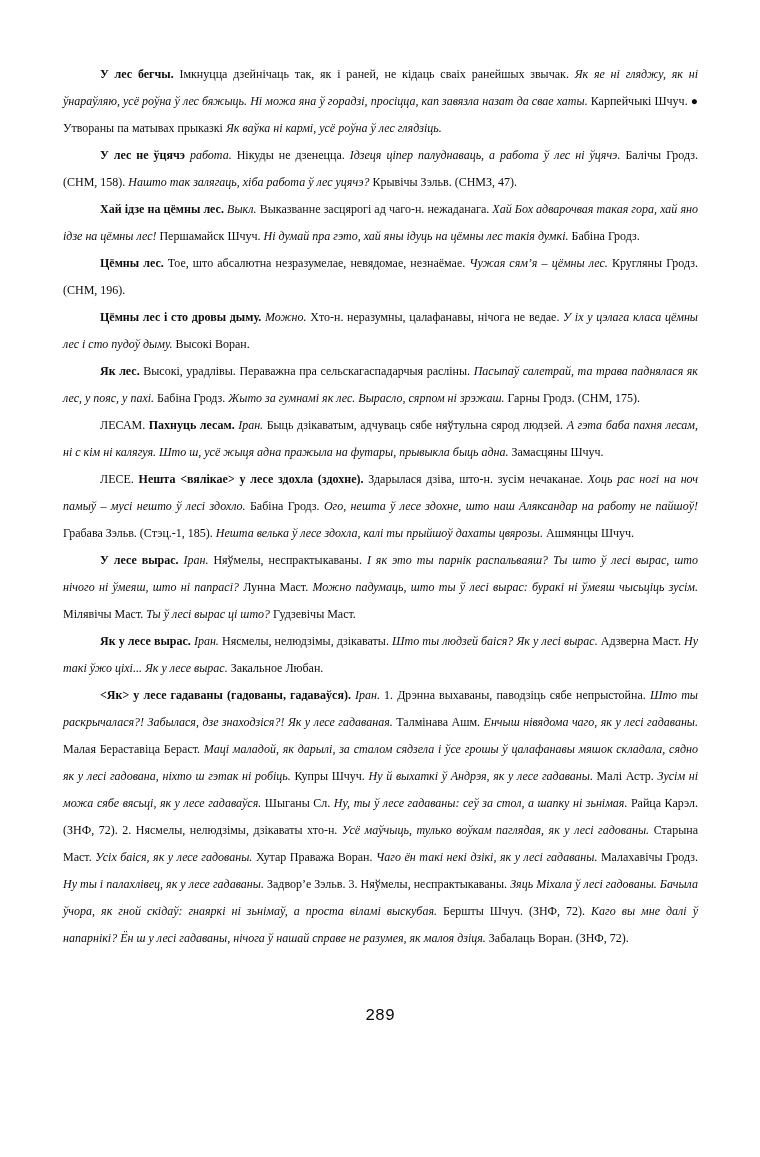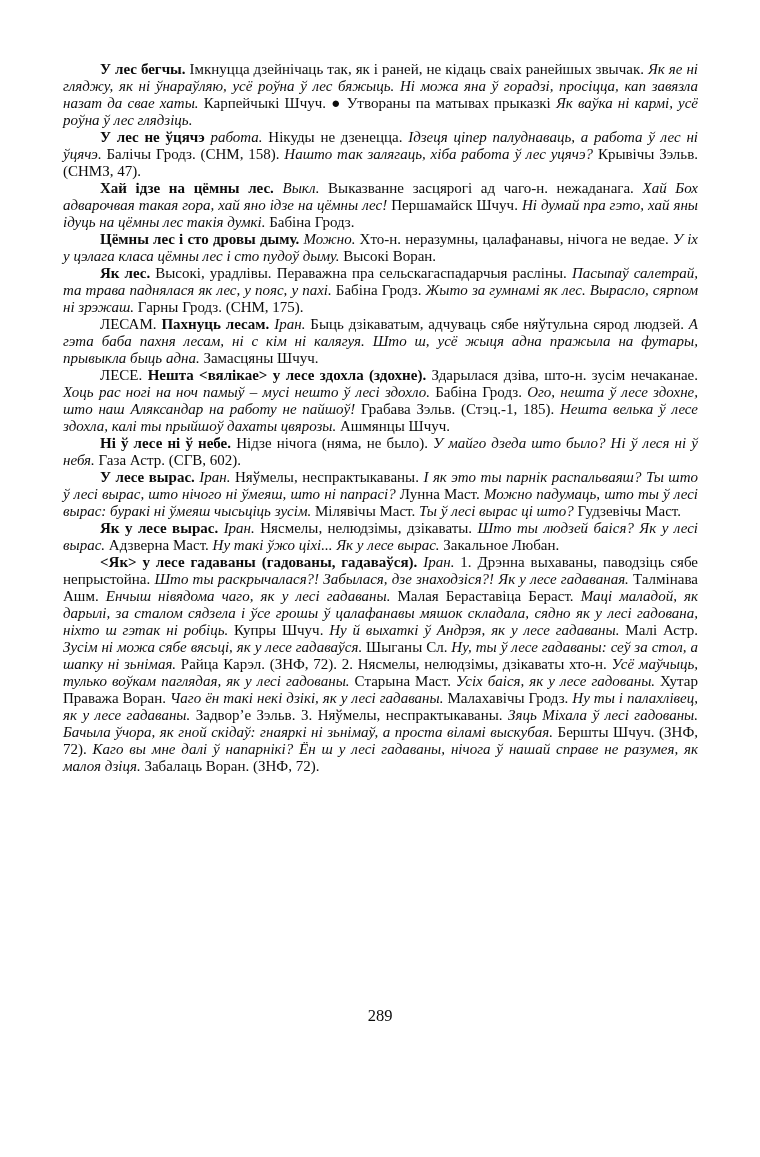--- a/index.html
+++ b/index.html
@@ -15,52 +15,53 @@
     inset: 0;
     background: #ffffff;
     color: #0c0c0c;
     font-family: "Liberation Serif", serif;
   }
   .content {
     position: absolute;
     left: 63px;
     top: 61px;
     width: 635px;
-    font-size: 15px;
-    line-height: 17px;
+    font-size: 12px;
+    line-height: 27px;
     text-align: justify;
   }
   .content p.entry {
     margin: 0;
     text-indent: 37px;
   }
   .seg-bold   { font-weight: 700; }
   .seg-italic { font-style: italic; }
   .seg-normal { }
   .page-number {
     position: absolute;
     top: 1006px;
     left: 0;
     width: 100%;
     text-align: center;
     font-size: 16.5px;
     color: #0c0c0c;
+    font-family: Liberation Mono, monospace;
   }
 </style>
 </head>
 <body>
 
 <div class="page">
   <div class="content">
       <p class="entry"><span class="seg-bold">У лес бегчы.</span><span class="seg-normal"> Імкнуцца дзейнічаць так, як і раней, не кідаць сваіх ранейшых звычак. </span><span class="seg-italic">Як яе ні гляджу, як ні ўнараўляю, усё роўна ў лес бяжыць. Ні можа яна ў горадзі, просіцца, кап завязла назат да свае хаты. </span><span class="seg-normal">Карпейчыкі Шчуч. </span><span class="seg-normal">● Утвораны па матывах прыказкі </span><span class="seg-italic">Як ваўка ні кармі, усё роўна ў лес глядзіць.</span></p>
       <p class="entry"><span class="seg-bold">У лес не ўцячэ </span><span class="seg-italic">работа. </span><span class="seg-normal">Нікуды не дзенецца. </span><span class="seg-italic">Ідзеця ціпер палуднаваць, а работа ў лес ні ўцячэ. </span><span class="seg-normal">Балічы Гродз. (СНМ, 158). </span><span class="seg-italic">Нашто так залягаць, хіба работа ў лес уцячэ? </span><span class="seg-normal">Крывічы Зэльв. (СНМЗ, 47).</span></p>
       <p class="entry"><span class="seg-bold">Хай ідзе на цёмны лес. </span><span class="seg-italic">Выкл. </span><span class="seg-normal">Выказванне засцярогі ад чаго-н. нежаданага. </span><span class="seg-italic">Хай Бох адварочвая такая гора, хай яно ідзе на цёмны лес! </span><span class="seg-normal">Першамайск Шчуч. </span><span class="seg-italic">Ні думай пра гэто, хай яны ідуць на цёмны лес такія думкі. </span><span class="seg-normal">Бабіна Гродз.</span></p>
+      <p class="entry"><span class="seg-bold">Цёмны лес. </span><span class="seg-normal">Тое, што абсалютна незразумелае, невядомае, незнаёмае. </span><span class="seg-italic">Чужая сям’я – цёмны лес. </span><span class="seg-normal">Кругляны Гродз. (СНМ, 196).</span></p>
       <p class="entry"><span class="seg-bold">Цёмны лес і сто дровы дыму. </span><span class="seg-italic">Можно. </span><span class="seg-normal">Хто-н. неразумны, цалафанавы, нічога не ведае. </span><span class="seg-italic">У іх у цэлага класа цёмны лес і сто пудоў дыму. </span><span class="seg-normal">Высокі Воран.</span></p>
       <p class="entry"><span class="seg-bold">Як лес. </span><span class="seg-normal">Высокі, урадлівы. Пераважна пра сельскагаспадарчыя расліны. </span><span class="seg-italic">Пасыпаў салетрай, та трава паднялася як лес, у пояс, у пахі. </span><span class="seg-normal">Бабіна Гродз. </span><span class="seg-italic">Жыто за гумнамі як лес. Вырасло, сярпом ні зрэжаш. </span><span class="seg-normal">Гарны Гродз. (СНМ, 175).</span></p>
       <p class="entry"><span class="seg-normal">ЛЕСАМ. </span><span class="seg-bold">Пахнуць лесам. </span><span class="seg-italic">Іран. </span><span class="seg-normal">Быць дзікаватым, адчуваць сябе няўтульна сярод людзей. </span><span class="seg-italic">А гэта баба пахня лесам, ні с кім ні калягуя. Што ш, усё жыця адна пражыла на футары, прывыкла быць адна. </span><span class="seg-normal">Замасцяны Шчуч.</span></p>
       <p class="entry"><span class="seg-normal">ЛЕСЕ. </span><span class="seg-bold">Нешта &lt;вялікае&gt; у лесе здохла (здохне). </span><span class="seg-normal">Здарылася дзіва, што-н. зусім нечаканае. </span><span class="seg-italic">Хоць рас ногі на ноч памыў – мусі нешто ў лесі здохло. </span><span class="seg-normal">Бабіна Гродз. </span><span class="seg-italic">Ого, нешта ў лесе здохне, што наш Аляксандар на работу не пайшоў! </span><span class="seg-normal">Грабава Зэльв. (Стэц.-1, 185). </span><span class="seg-italic">Нешта велька ў лесе здохла, калі ты прыйшоў дахаты цвярозы. </span><span class="seg-normal">Ашмянцы Шчуч.</span></p>
-      <p class="entry"><span class="seg-bold">Ні ў лесе ні ў небе. </span><span class="seg-normal">Нідзе нічога (няма, не было). </span><span class="seg-italic">У майго дзеда што было? Ні ў леся ні ў небя. </span><span class="seg-normal">Газа Астр. (СГВ, 602).</span></p>
       <p class="entry"><span class="seg-bold">У лесе вырас. </span><span class="seg-italic">Іран. </span><span class="seg-normal">Няўмелы, неспрактыкаваны. </span><span class="seg-italic">І як это ты парнік распальваяш? Ты што ў лесі вырас, што нічого ні ўмеяш, што ні папрасі? </span><span class="seg-normal">Лунна Маст. </span><span class="seg-italic">Можно падумаць, што ты ў лесі вырас: буракі ні ўмеяш чысьціць зусім. </span><span class="seg-normal">Мілявічы Маст. </span><span class="seg-italic">Ты ў лесі вырас ці што? </span><span class="seg-normal">Гудзевічы Маст.</span></p>
       <p class="entry"><span class="seg-bold">Як у лесе вырас. </span><span class="seg-italic">Іран. </span><span class="seg-normal">Нясмелы, нелюдзімы, дзікаваты. </span><span class="seg-italic">Што ты людзей баіся? Як у лесі вырас. </span><span class="seg-normal">Адзверна Маст. </span><span class="seg-italic">Ну такі ўжо ціхі... Як у лесе вырас. </span><span class="seg-normal">Закальное Любан.</span></p>
       <p class="entry"><span class="seg-bold">&lt;Як&gt; у лесе гадаваны (гадованы, гадаваўся). </span><span class="seg-italic">Іран. </span><span class="seg-normal">1. Дрэнна выхаваны, паводзіць сябе непрыстойна. </span><span class="seg-italic">Што ты раскрычалася?! Забылася, дзе знаходзіся?! Як у лесе гадаваная. </span><span class="seg-normal">Талмінава Ашм. </span><span class="seg-italic">Енчыш нівядома чаго, як у лесі гадаваны. </span><span class="seg-normal">Малая Бераставіца Бераст. </span><span class="seg-italic">Маці маладой, як дарылі, за сталом сядзела і ўсе грошы ў цалафанавы мяшок складала, сядно як у лесі гадована, ніхто ш гэтак ні робіць. </span><span class="seg-normal">Купры Шчуч. </span><span class="seg-italic">Ну й выхаткі ў Андрэя, як у лесе гадаваны. </span><span class="seg-normal">Малі Астр. </span><span class="seg-italic">Зусім ні можа сябе вясьці, як у лесе гадаваўся. </span><span class="seg-normal">Шыганы Сл. </span><span class="seg-italic">Ну, ты ў лесе гадаваны: сеў за стол, а шапку ні зьнімая. </span><span class="seg-normal">Райца Карэл. (ЗНФ, 72). </span><span class="seg-normal">2. Нясмелы, нелюдзімы, дзікаваты хто-н. </span><span class="seg-italic">Усё маўчыць, тулько воўкам паглядая, як у лесі гадованы. </span><span class="seg-normal">Старына Маст. </span><span class="seg-italic">Усіх баіся, як у лесе гадованы. </span><span class="seg-normal">Хутар Праважа Воран. </span><span class="seg-italic">Чаго ён такі некі дзікі, як у лесі гадаваны. </span><span class="seg-normal">Малахавічы Гродз. </span><span class="seg-italic">Ну ты і палахлівец, як у лесе гадаваны. </span><span class="seg-normal">Задвор’е Зэльв. </span><span class="seg-normal">3. Няўмелы, неспрактыкаваны. </span><span class="seg-italic">Зяць Міхала ў лесі гадованы. Бачыла ўчора, як гной скідаў: гнаяркі ні зьнімаў, а проста віламі выскубая. </span><span class="seg-normal">Бершты Шчуч. (ЗНФ, 72). </span><span class="seg-italic">Каго вы мне далі ў напарнікі? Ён ш у лесі гадаваны, нічога ў нашай справе не разумея, як малоя дзіця. </span><span class="seg-normal">Забалаць Воран. (ЗНФ, 72).</span></p>
     </div>
   <div class="page-number">289</div>
 </div>
 
 </body></html>

